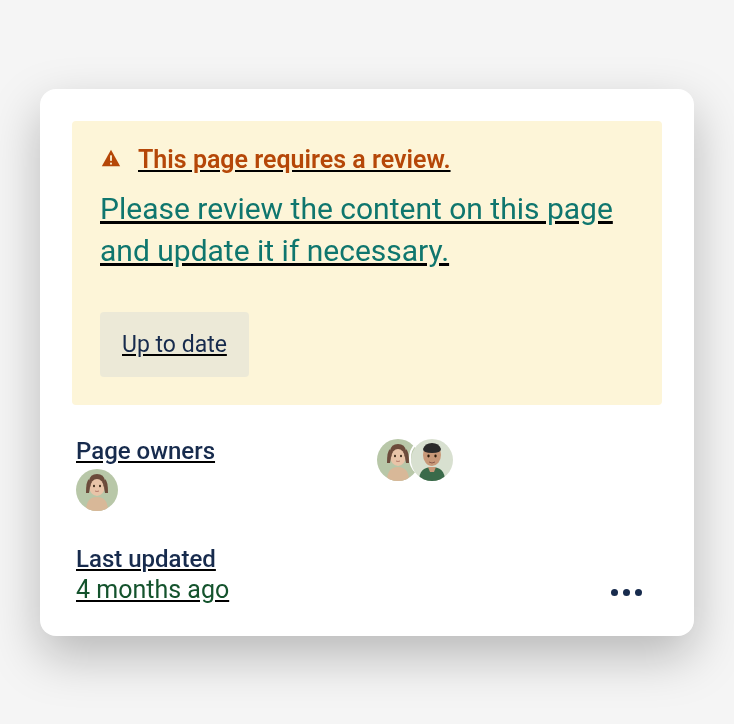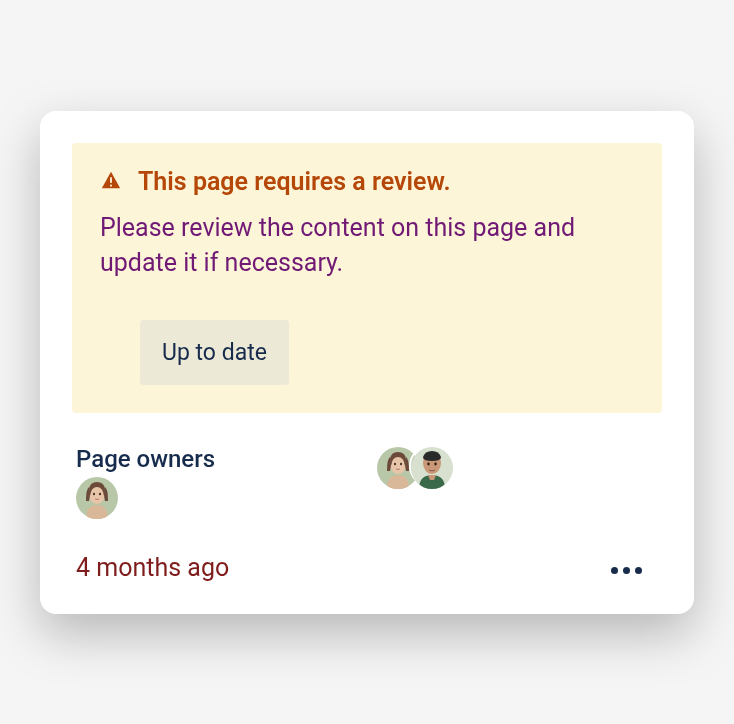--- a/index.html
+++ b/index.html
@@ -15,20 +15,21 @@
       align-items: center;
       min-height: 100vh;
       padding: 40px;
     }
     .card {
       background: #ffffff;
       border-radius: 16px;
       box-shadow: 0 20px 50px rgba(0, 0, 0, 0.25);
       padding: 32px;
       width: 654px;
+      text-decoration: underline;
     }
     .review-banner {
       background: #fdf5d8;
       border-radius: 4px;
       padding: 24px 28px 28px 28px;
       margin-bottom: 32px;
     }
     .banner-header {
       display: flex;
       align-items: center;
@@ -39,39 +40,38 @@
       width: 22px;
       height: 22px;
       flex-shrink: 0;
     }
     .banner-title {
       color: #b54708;
       font-size: 25px;
       font-weight: 600;
     }
     .banner-body {
-      color: #701a75;
-      font-size: 25px;
+      color: #0f766e;
+      font-size: 30px;
       line-height: 1.4;
       margin-bottom: 40px;
     }
     .button-row {
       display: flex;
       gap: 12px;
     }
     .action-button {
       background: #ece9d7;
       border: none;
       border-radius: 4px;
       padding: 19px 22px;
       font-size: 23px;
       color: #172b4d;
       cursor: pointer;
       font-family: inherit;
-      margin-left: 40px;
     }
     .info-grid {
       display: grid;
       grid-template-columns: 1fr 1fr;
       gap: 36px 20px;
       padding: 0 4px;
     }
     .info-section {
       display: flex;
       flex-direction: column;
@@ -90,21 +90,21 @@
       height: 42px;
       border-radius: 50%;
       border: 2px solid #ffffff;
       margin-right: -8px;
       flex-shrink: 0;
     }
     .avatar:first-child {
       margin-left: -2px;
     }
     .updated-value {
-      color: #7f1d1d;
+      color: #14532d;
       font-size: 25px;
     }
     .bottom-row {
       display: flex;
       justify-content: space-between;
       align-items: flex-end;
       grid-column: 1 / -1;
     }
     .more-button {
       background: none;
@@ -212,20 +212,21 @@
               <path d="M 8 42 Q 8 28 21 28 Q 34 28 34 42" fill="#3a6a4a"></path>
               <path d="M 17 28 L 25 28 L 23 33 L 19 33 Z" fill="#c89878"></path>
             </g>
           </svg>
         </span>
       </div>
     </div>
 
     <div class="bottom-row">
       <div class="info-section">
+        <span class="section-label">Last updated</span>
         <span class="updated-value">4 months ago</span>
       </div>
       <button class="more-button">
         <span class="dot"></span>
         <span class="dot"></span>
         <span class="dot"></span>
       </button>
     </div>
   </div>
 </div>

